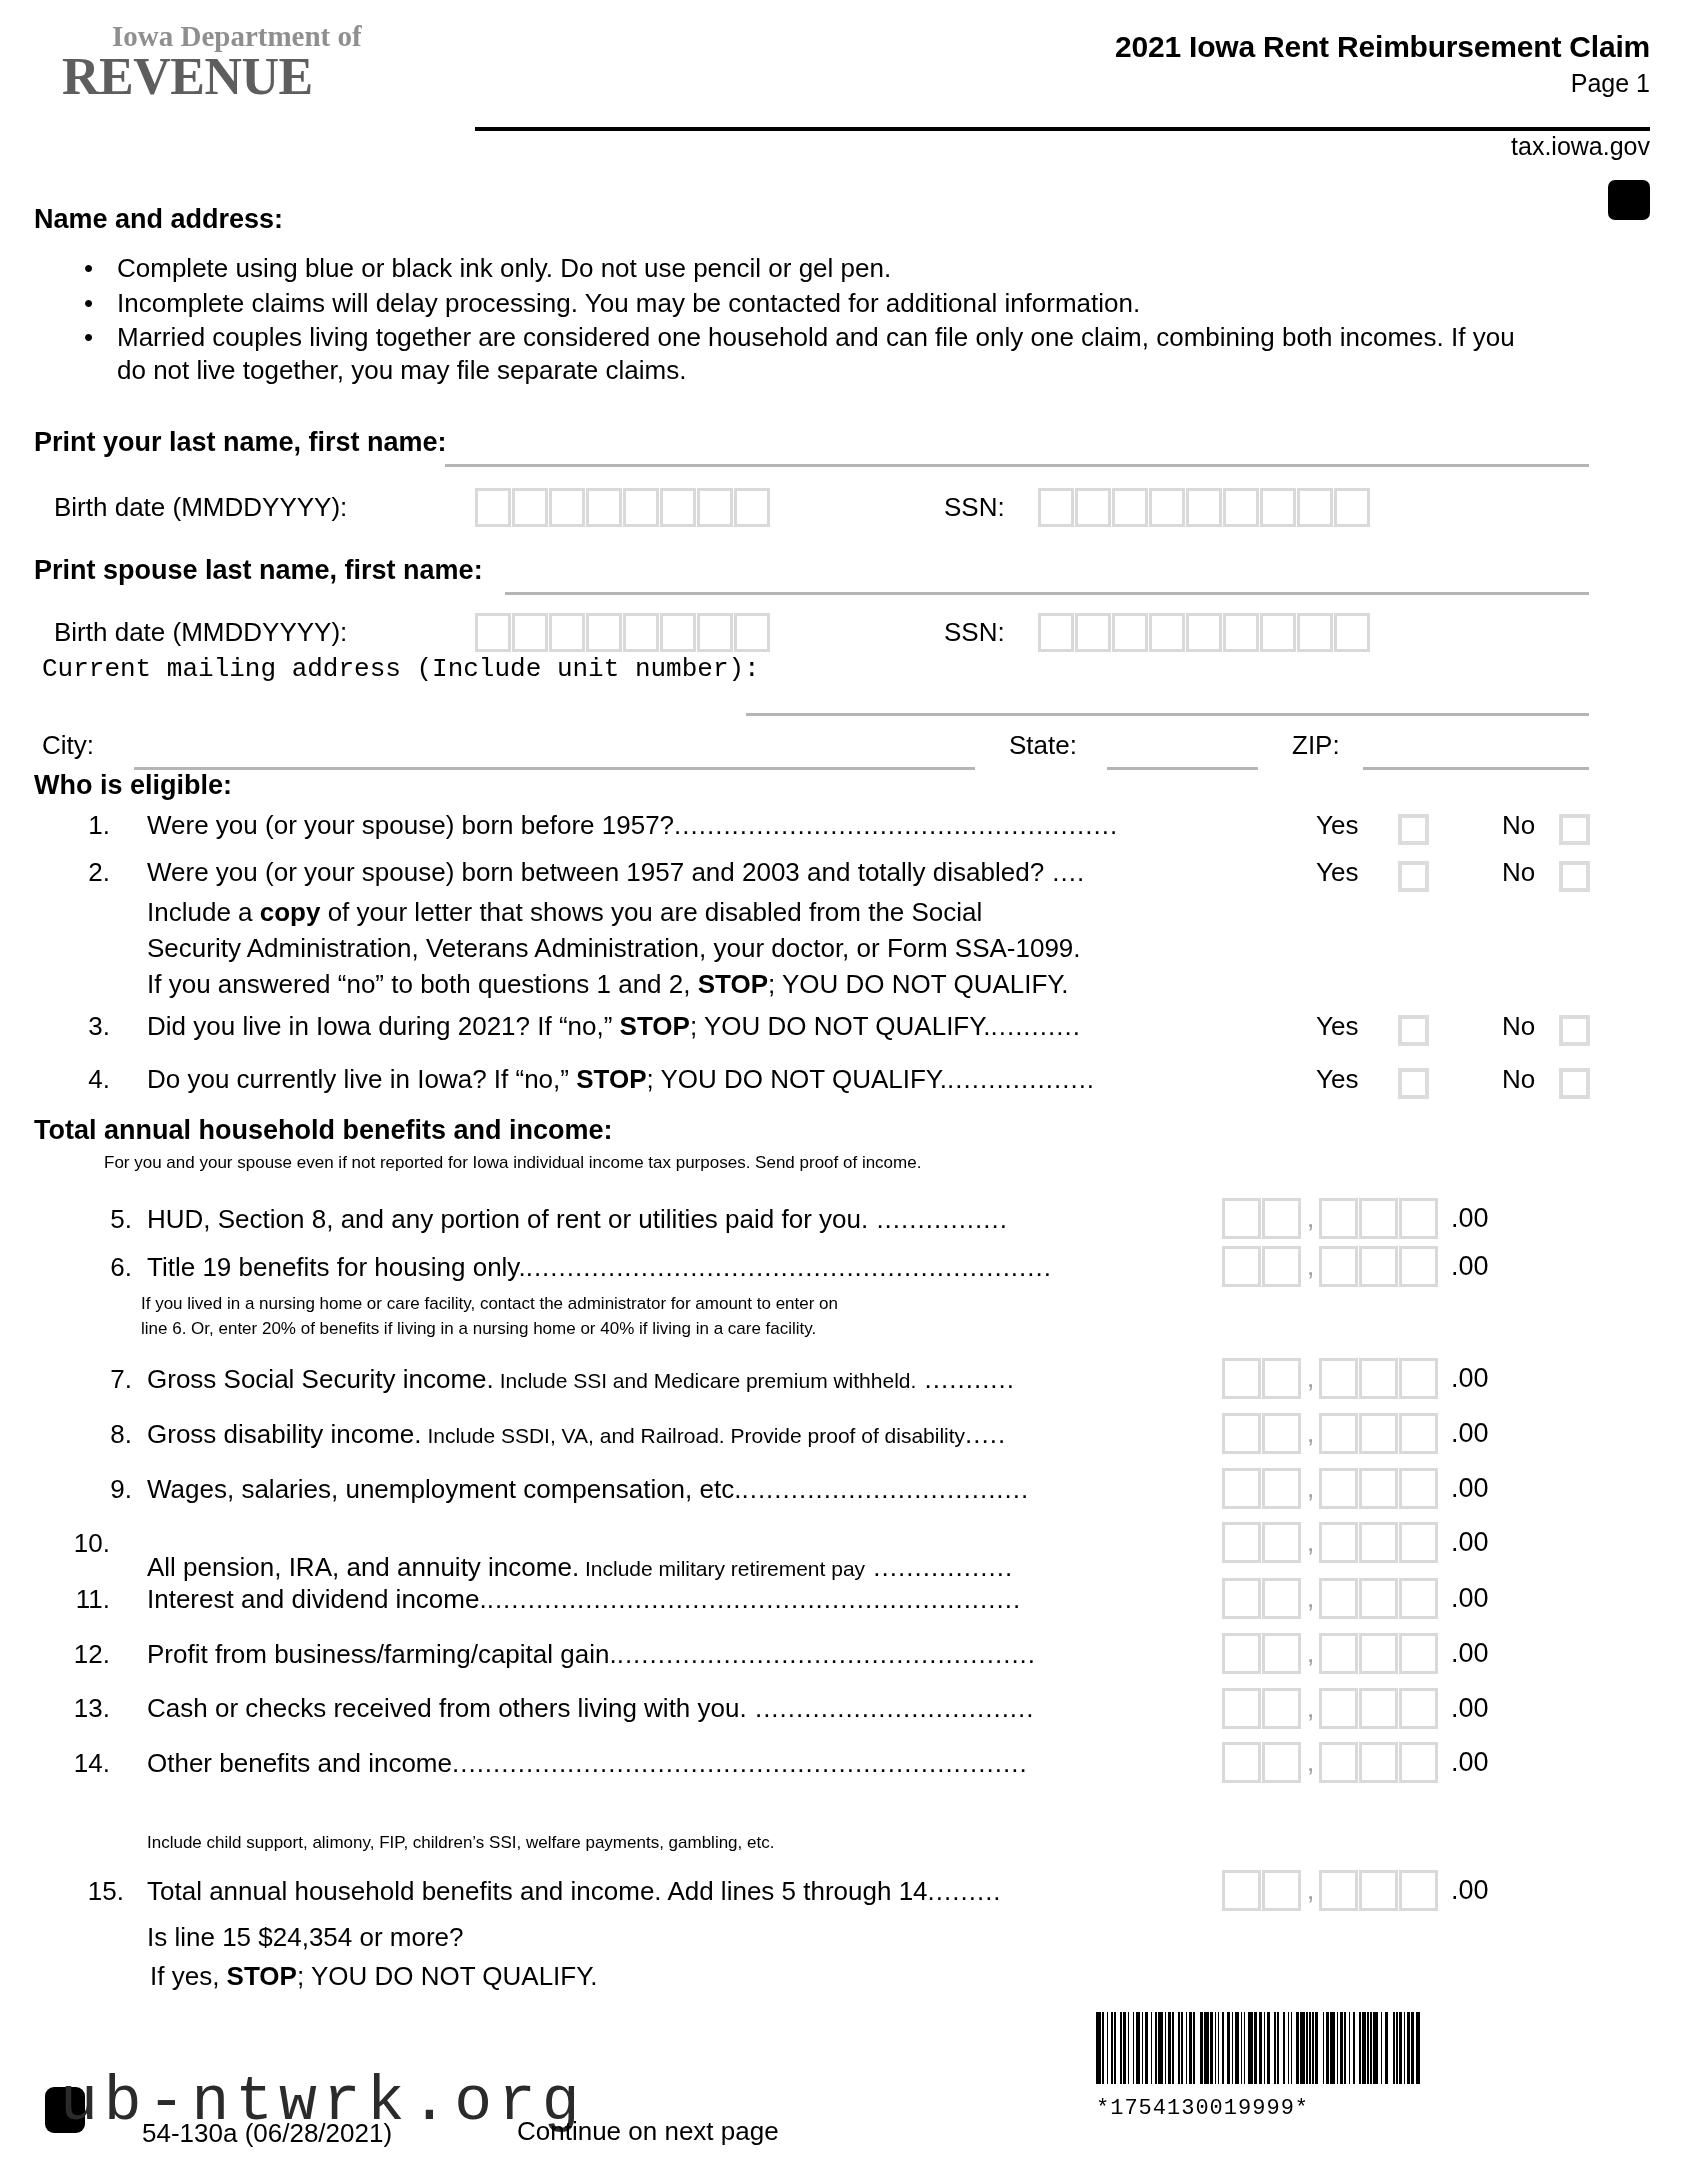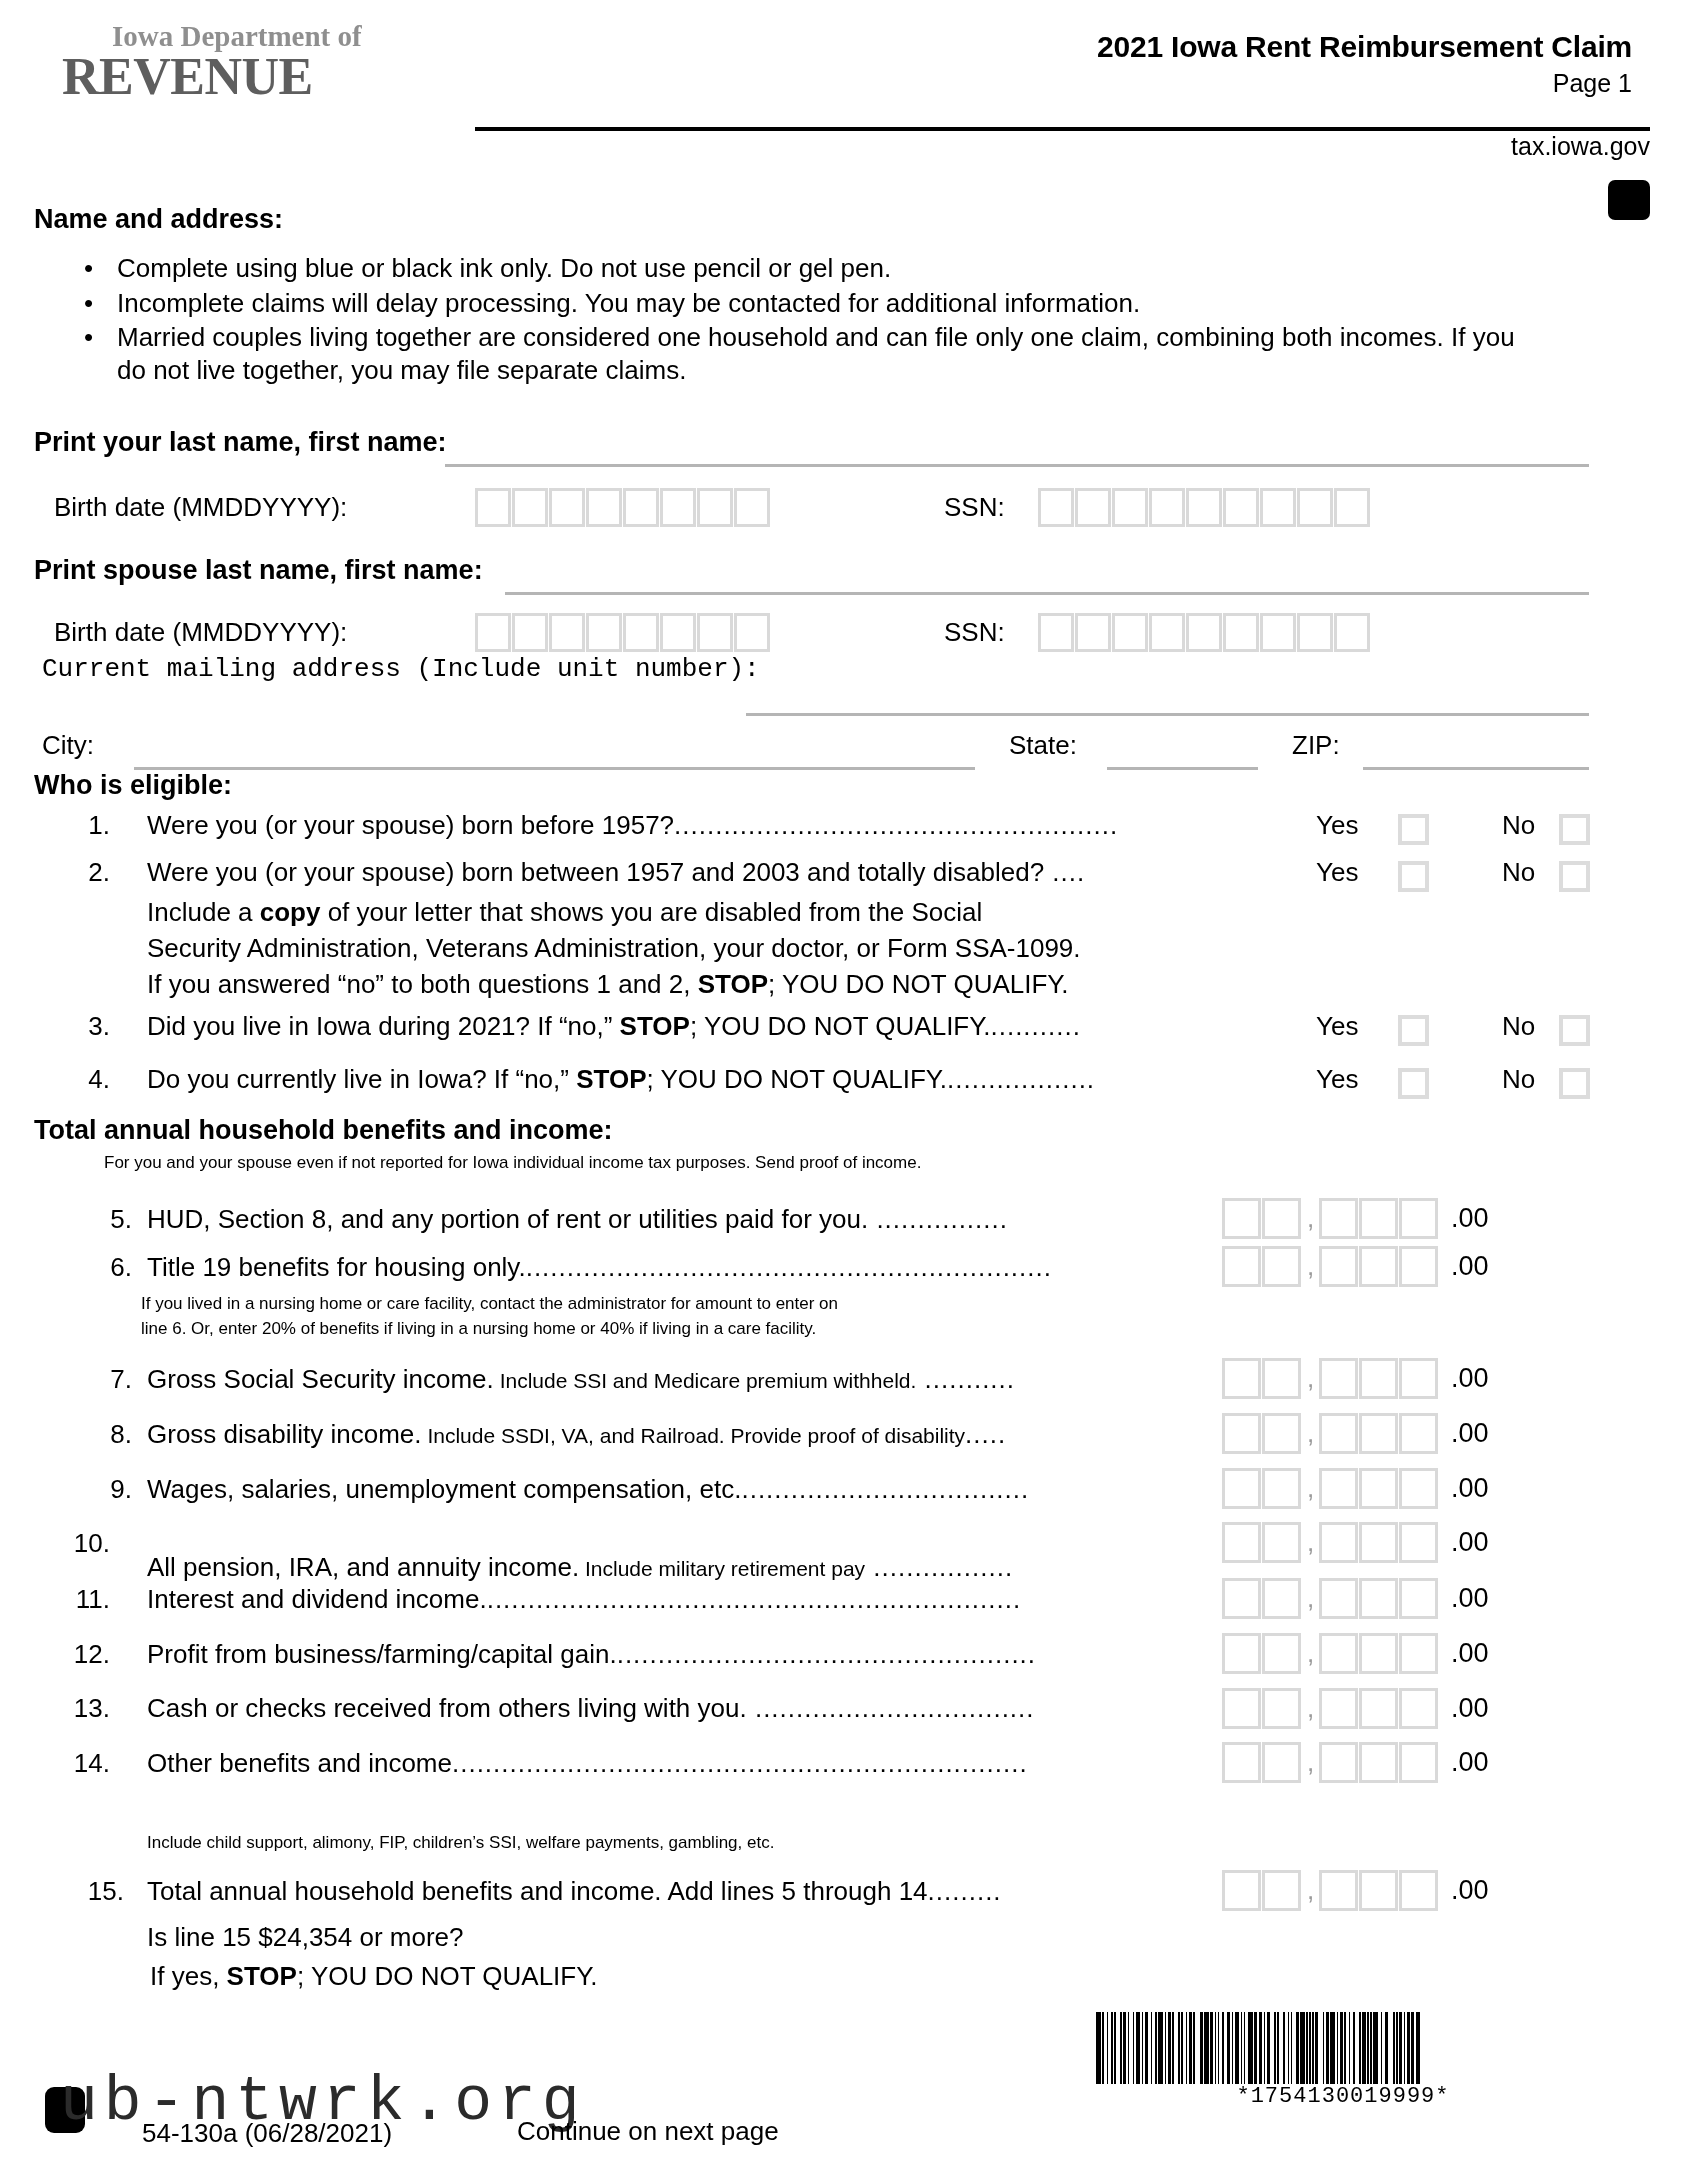--- a/index.html
+++ b/index.html
@@ -44,21 +44,21 @@
     font-size: 52px;
     color: #5e5e5e;
     font-weight: 700;
     line-height: 0.98;
     letter-spacing: -0.5px;
     margin-top: 1px;
   }
 
   .title-block {
     position: absolute;
-    right: 51px; top: 30px;
+    right: 33px; top: 30px;
     width: 1154px;
     text-align: right;
   }
   .form-title {
     font-size: 30px;
     font-weight: bold;
     letter-spacing: -0.2px;
     line-height: 1.15;
   }
   .page-num {
@@ -201,25 +201,24 @@
     left: 1096px; top: 2012px;
     width: 494px;
   }
   .barcode {
     height: 72px;
     display: flex;
     align-items: stretch;
   }
   .barcode i { display: block; height: 100%; }
   .barcode-num {
-    text-align: center;
     font-family: "Liberation Mono", monospace;
     font-size: 22px;
     letter-spacing: 1px;
-    margin-top: 0;
+    margin-top: 12px;
   }
 
   
   .footer-code {
     position: absolute;
     left: 142px; top: 2118px;
     font-size: 26px;
   }
   .footer-cont {
     position: absolute;

